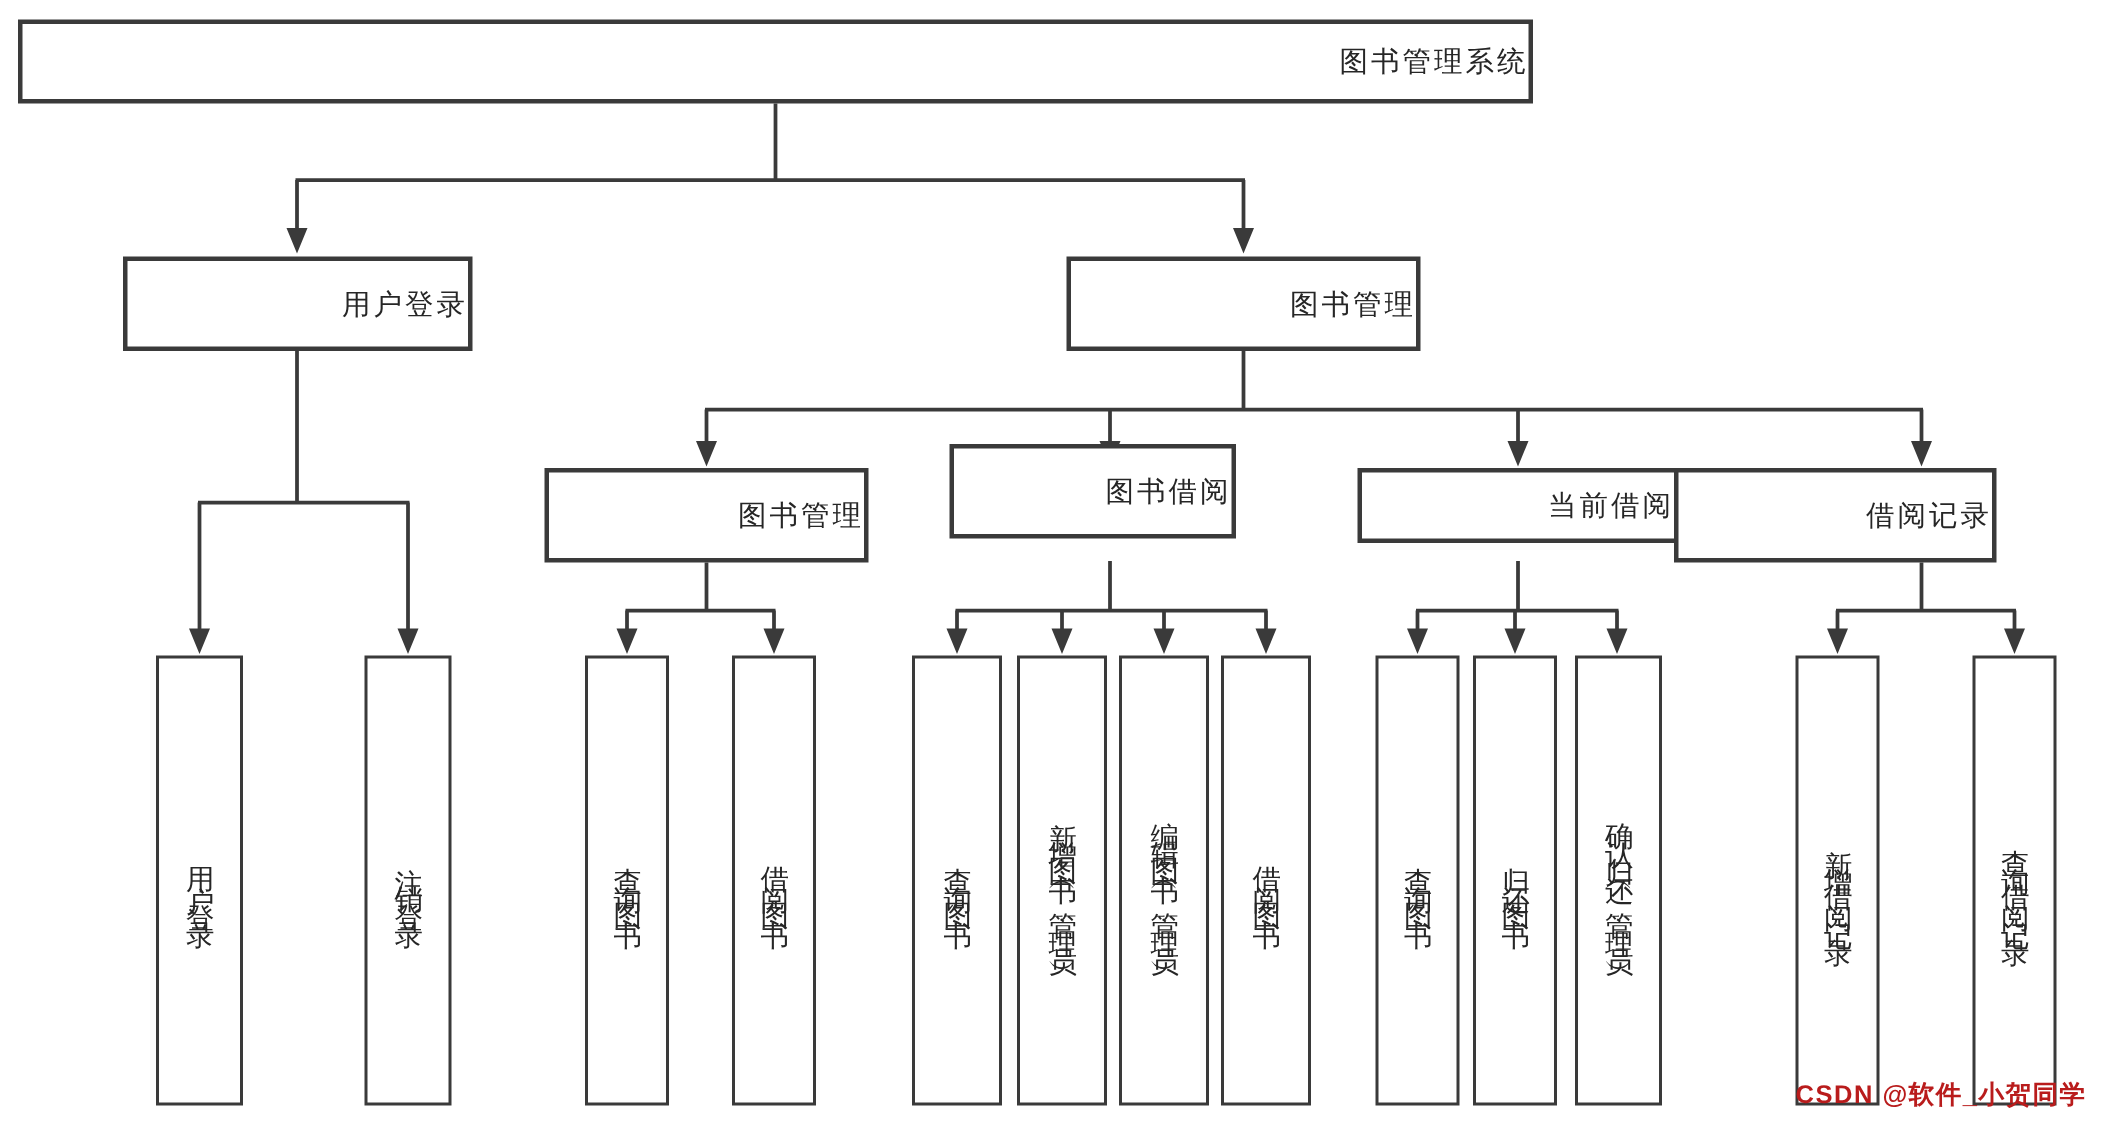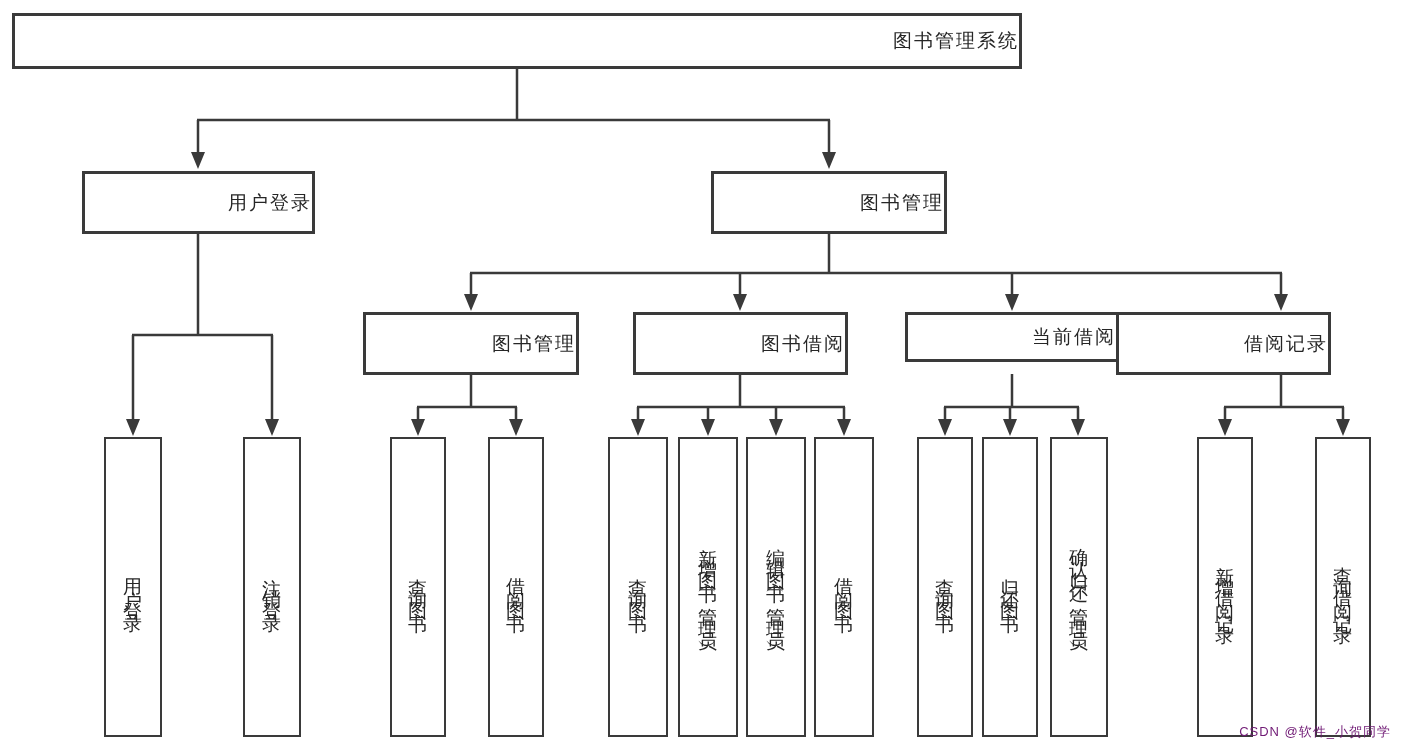--- a/index.html
+++ b/index.html
@@ -15,21 +15,21 @@
     font-size:19px; letter-spacing:2px; white-space:nowrap;
   }
   .vbox {
     position:absolute; background:#ffffff; border:2px solid #3a3a3a;
     display:flex; align-items:center; justify-content:center;
     writing-mode:vertical-rl; text-orientation:mixed;
     font-size:19px; letter-spacing:12px; line-height:1; overflow:hidden;
   }
   .watermark {
     position:absolute; right:14px; bottom:6px; z-index:5;
-    font-size:13px; letter-spacing:1px; color:#701a75; white-space:nowrap;
+    font-size:17px; letter-spacing:1px; color:#b91c1c; white-space:nowrap;font-weight:bold;
   }
 </style>
 </head>
 <body>
 
 <div class="canvas">
 
   <svg class="connectors" width="1405" height="747" viewBox="0 0 1405 747" xmlns="http://www.w3.org/2000/svg">
     <path fill="none" stroke="#3a3a3a" stroke-width="2.5" d="M517 68V120 M197 120H830 M198 120V155 M829 120V155
              M198 233V335 M132 335H273 M133 335V421 M272 335V421
@@ -54,21 +54,21 @@
   <div class="hbox" style="left:82px;top:171px;width:233px;height:63px">
     <span>用户登录</span>
   </div>
   <div class="hbox" style="left:711px;top:171px;width:236px;height:63px">
     <span>图书管理</span>
   </div>
 
   <div class="hbox" style="left:363px;top:312px;width:216px;height:63px">
     <span>图书管理</span>
   </div>
-  <div class="hbox" style="left:633px;top:312px;width:215px;height:63px">
+  <div class="hbox" style="left:633px;top:296px;width:191px;height:63px">
     <span>图书借阅</span>
   </div>
   <div class="hbox" style="left:905px;top:312px;width:214px;height:50px">
     <span>当前借阅</span>
   </div>
   <div class="hbox" style="left:1116px;top:312px;width:215px;height:63px">
     <span>借阅记录</span>
   </div>
 
   <div class="vbox" style="left:104px;top:437px;width:58px;height:300px">

